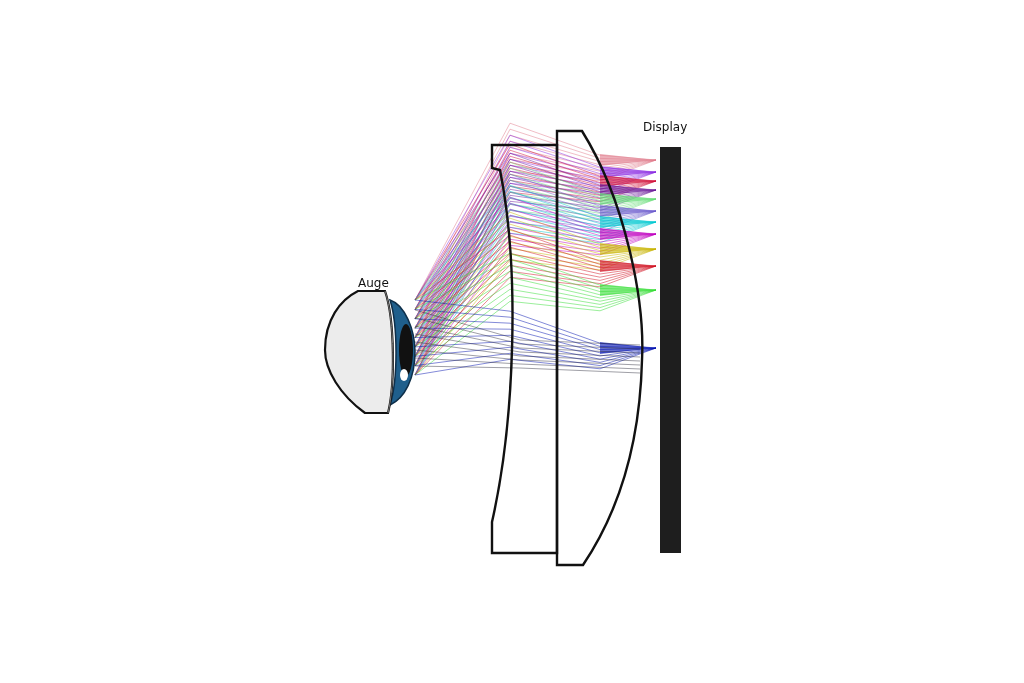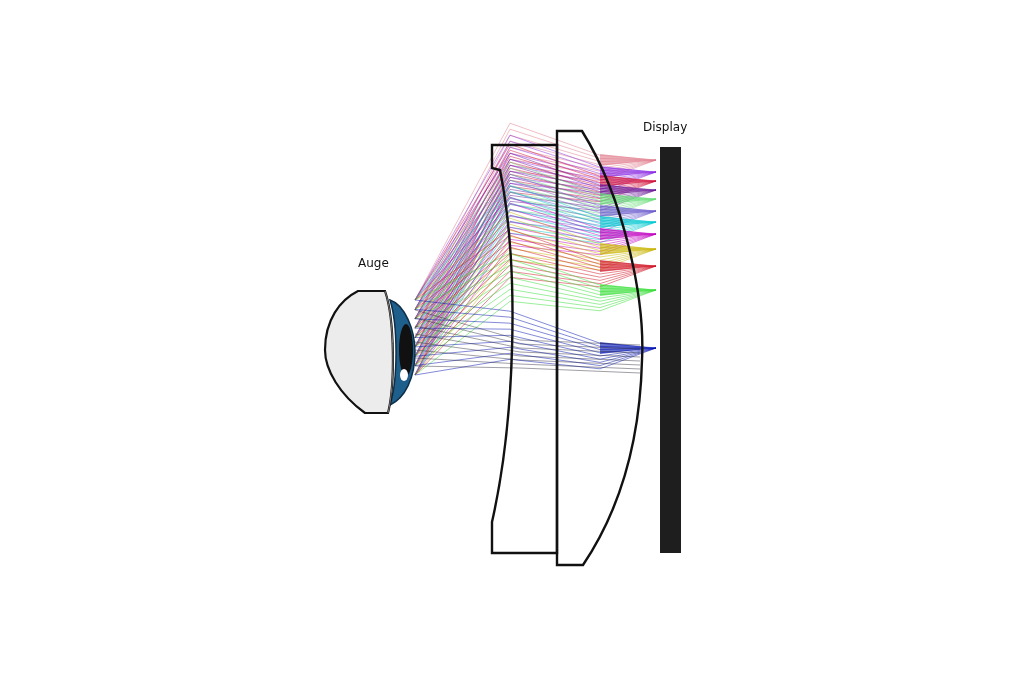--- a/index.html
+++ b/index.html
@@ -1,19 +1,19 @@
 <!DOCTYPE html>
 <html><head>
 <meta charset="utf-8">
 <style>
   html, body { margin:0; padding:0; background:#ffffff; }
   body { width:1024px; height:683px; position:relative; overflow:hidden; font-family:"Liberation Sans", sans-serif; }
   .diagram { position:absolute; left:0; top:0; width:1024px; height:683px; }
   .label { position:absolute; font-family:"DejaVu Sans", sans-serif; font-size:12px; color:#111; }
-  #lbl-auge { left:358px; top:256px; }
+  #lbl-auge { left:358px; top:276px; }
   #lbl-display { left:643px; top:120px; }
 </style>
 </head>
 <body>
 
 <svg class="diagram" viewBox="0 0 1024 683" xmlns="http://www.w3.org/2000/svg">
 
   <g id="rays">
       <polyline points="415,300.0 510,123.2 600,155.2 656,160" fill="none" stroke="#e07a8a" stroke-opacity="0.55" stroke-width="0.9"></polyline>
       <polyline points="415,309.4 510,129.2 600,158.4 656,160" fill="none" stroke="#e07a8a" stroke-opacity="0.55" stroke-width="0.9"></polyline>

